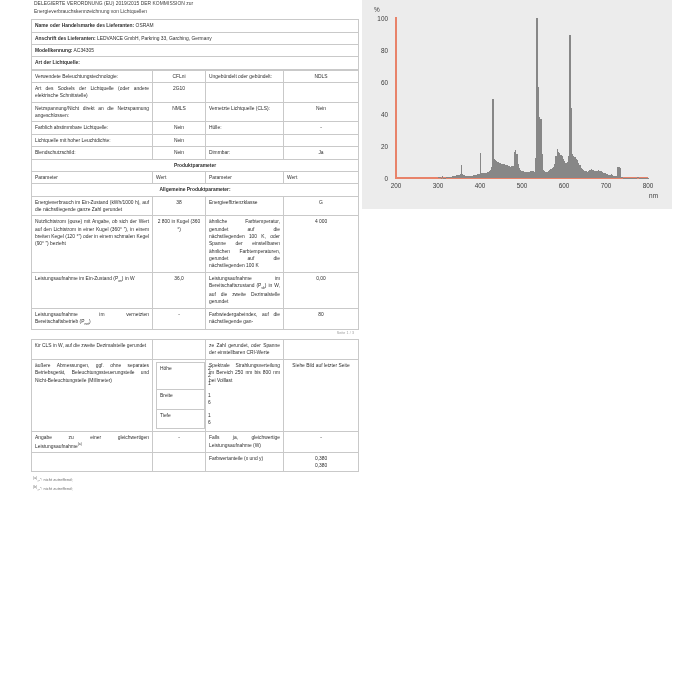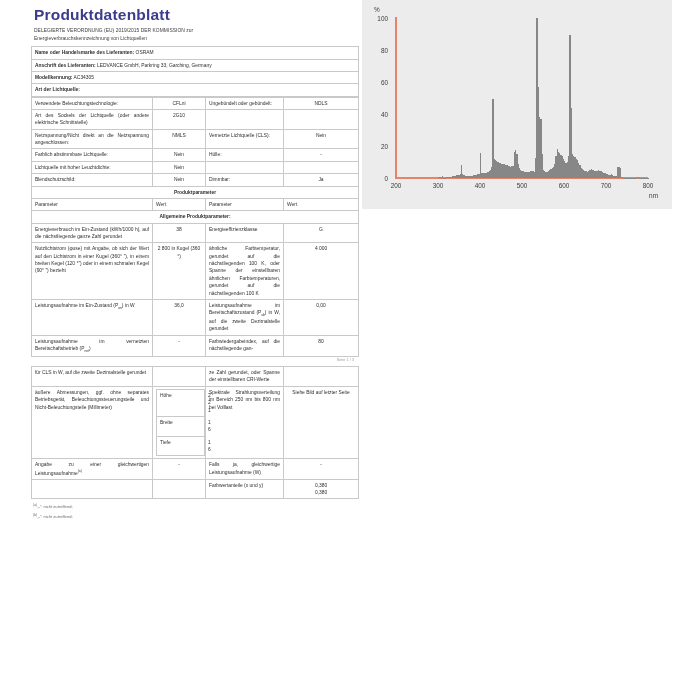--- a/index.html
+++ b/index.html
@@ -96,21 +96,20 @@
     position:absolute; font-size:6.4px; color:#3b3b3b; right:14px; top:192px;
   }
   .bar{ position:absolute; bottom:0; background:#878787; }
 </style>
 </head>
 <body>
 
 <div id="doc">
   <div id="doc-inner">
 
-    <div class="title">Produktdatenblatt</div>
     <div class="subtitle">
       <span>DELEGIERTE VERORDNUNG (EU) 2019/2015 DER KOMMISSION zur</span><br>
       <span>Energieverbrauchskennzeichnung von Lichtquellen</span>
     </div>
 
     <table class="t">
       <colgroup>
           <col style="width:327px">
         </colgroup>
       <tbody>

